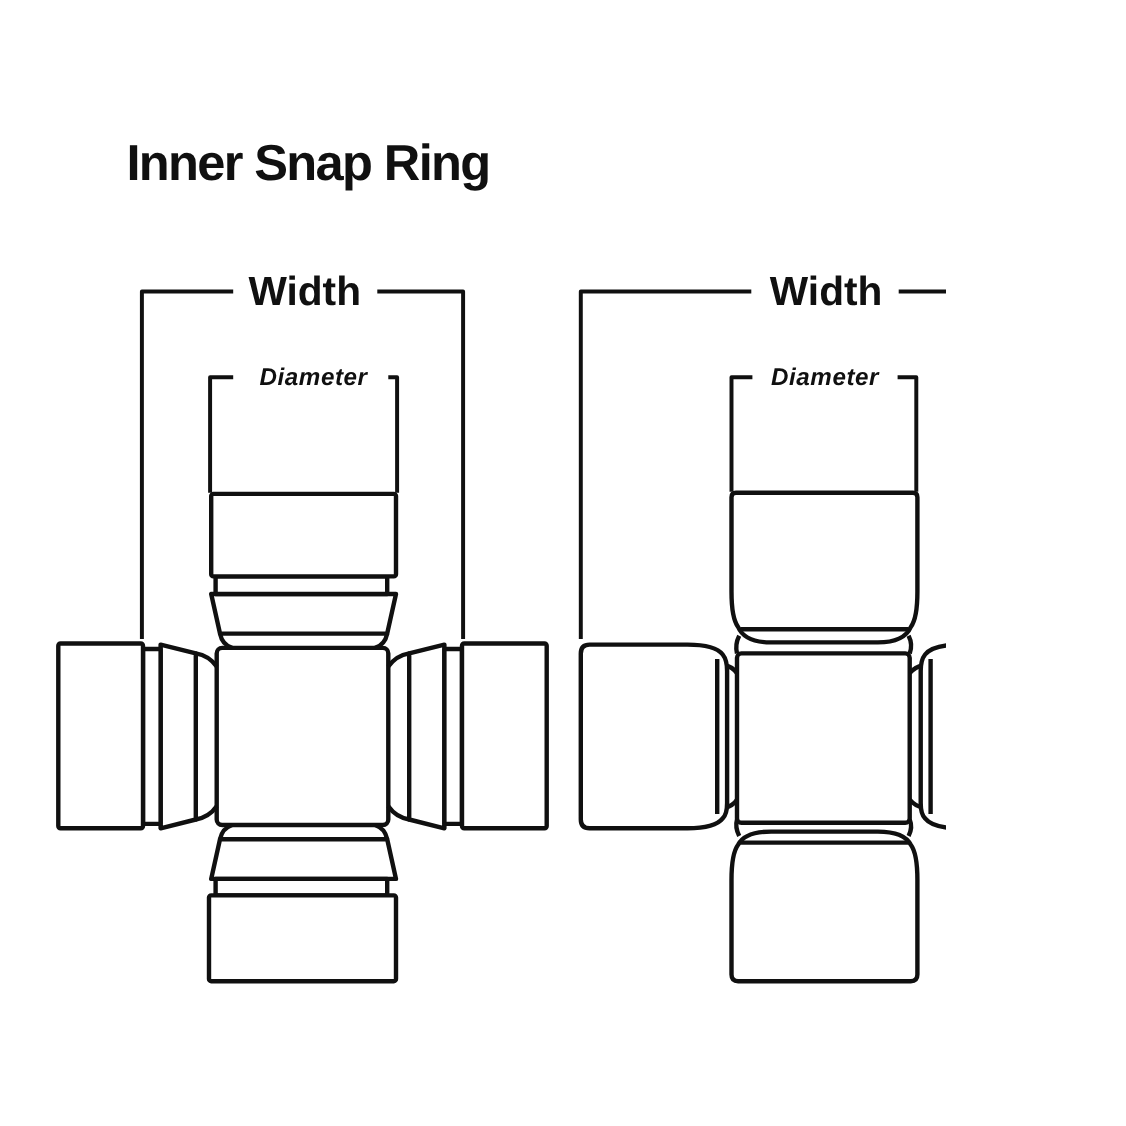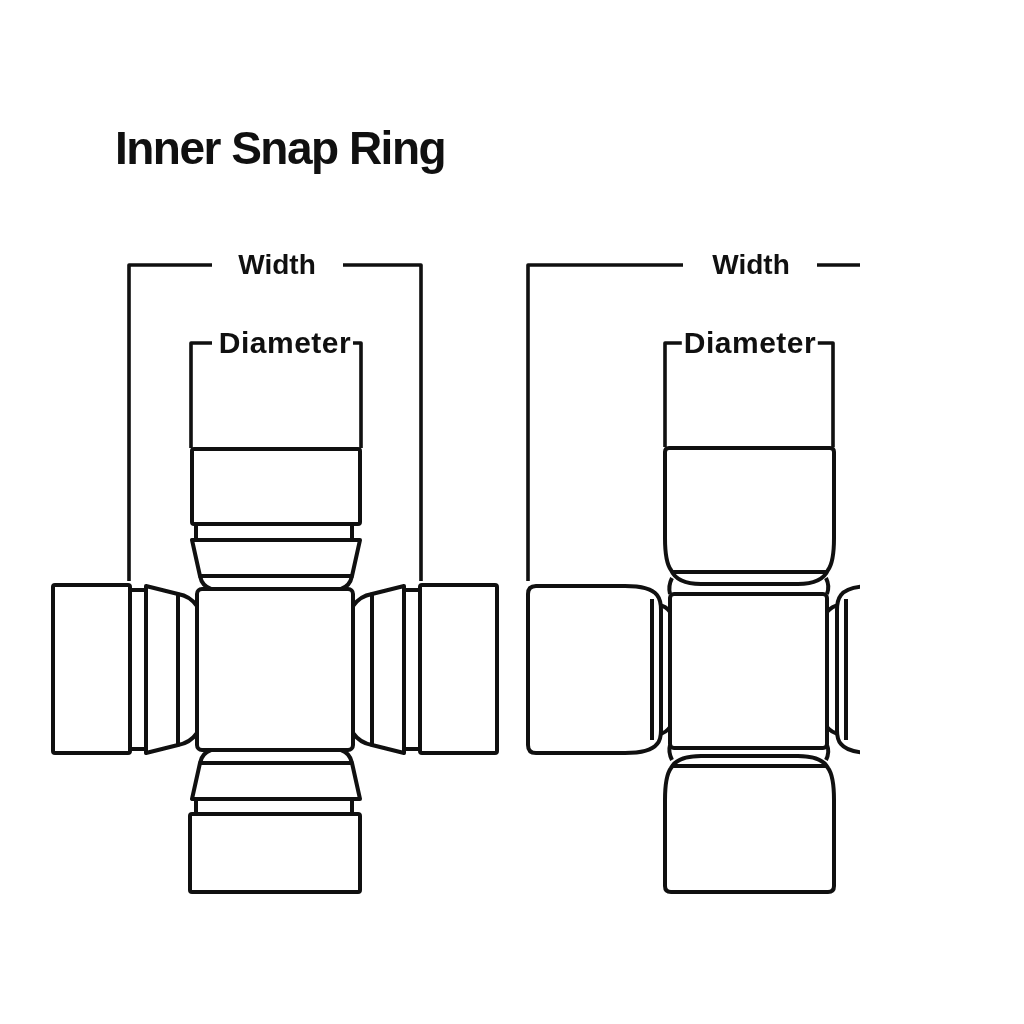--- a/index.html
+++ b/index.html
@@ -33,26 +33,27 @@
   .dim-label {
     position: absolute;
     transform: translate(-50%, -50%);
     font-weight: 600;
     white-space: nowrap;
     color: #101010;
     background: #ffffff;
     padding: 0 2px;
   }
   .dim-label.width {
-    font-size: 28px;
+    font-size: 37px;
     letter-spacing: 0px;
   }
   .dim-label.diameter {
-    font-size: 30px;
+    font-size: 22px;
     letter-spacing: 0.5px;
+    font-style: italic;
   }
 </style>
 </head>
 <body>
 
 <div class="canvas">
 
   <svg width="1024" height="1024" viewBox="0 0 1024 1024">
     <g fill="none" stroke="#101010" stroke-width="3.6" stroke-linejoin="round" stroke-linecap="butt">
 

